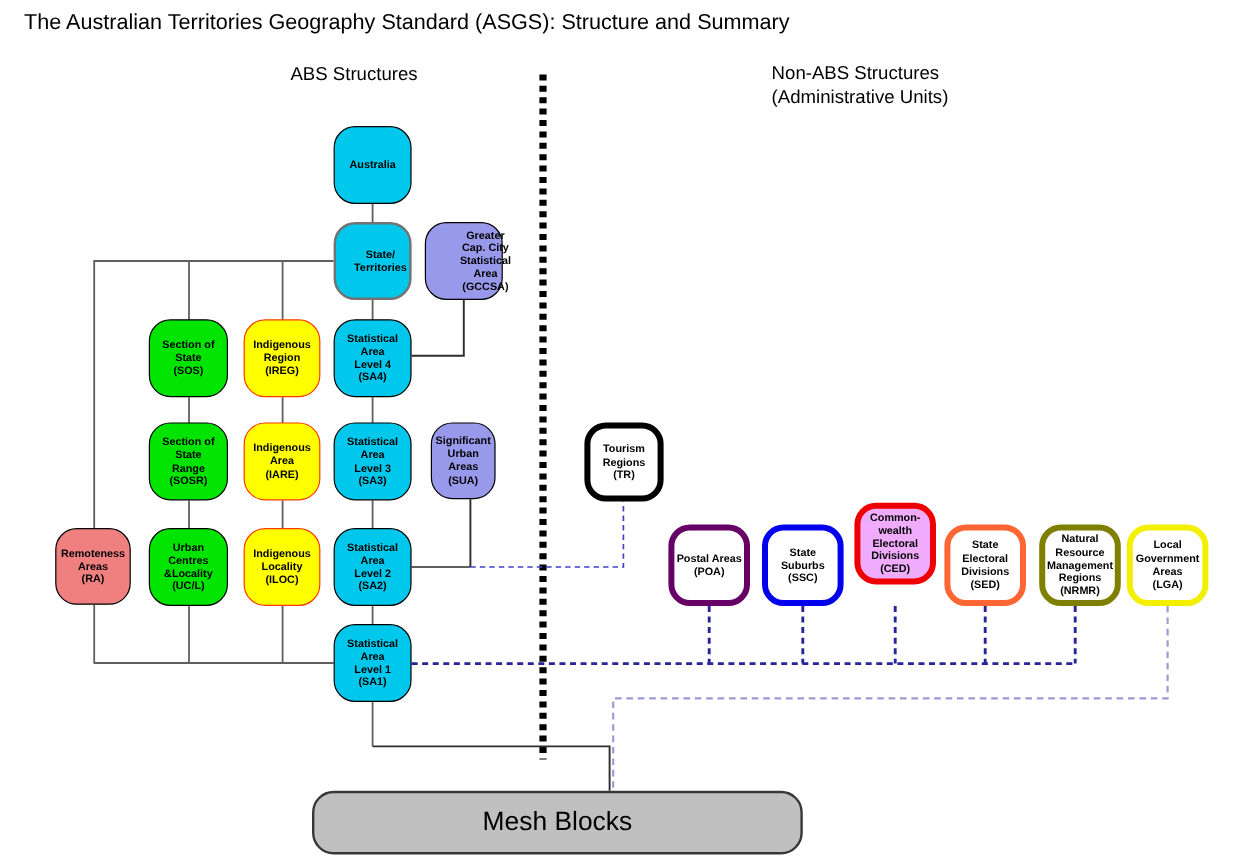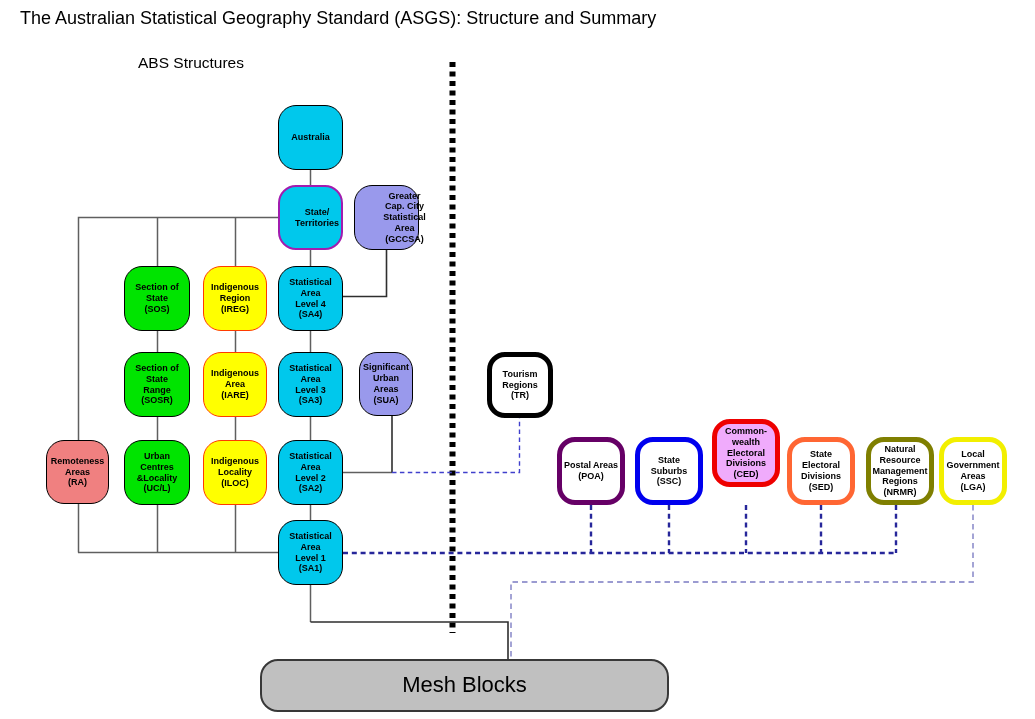--- a/index.html
+++ b/index.html
@@ -21,30 +21,30 @@
   #canvas{
     position:relative;width:1035px;height:719px;background:#fff;overflow:hidden;
     font-family:"Liberation Sans",sans-serif;color:#000;
   }
   #lines{position:absolute;left:0;top:0;}
   .title{
     position:absolute;left:20px;top:8px;font-size:18px;letter-spacing:0px;
     white-space:nowrap;
   }
   .hdr{position:absolute;font-size:15.5px;line-height:20px;white-space:pre-line;}
-  .hdr-abs{left:138px;top:53px;width:200px;text-align:left;}
+  .hdr-abs{left:148px;top:53px;width:200px;text-align:right;}
   .hdr-nonabs{left:643px;top:52px;text-align:left;}
   .node{
     position:absolute;display:flex;align-items:center;justify-content:center;
     text-align:center;font-weight:bold;font-size:9px;line-height:1.2;
     white-space:pre-line;box-sizing:border-box;border-radius:18px;
   }
   
   .n-australia{left:278px;top:105px;width:65px;height:65px;background:var(--cyan);border:1.5px solid #000;}
-  .n-state   {left:278px;top:185px;width:65px;height:65px;background:var(--cyan);border:2px solid #a21caf;padding-left:13px;}
+  .n-state   {left:278px;top:185px;width:65px;height:65px;background:var(--cyan);border:2px solid #737373;padding-left:13px;}
   .n-gccsa   {left:354px;top:185px;width:65px;height:65px;background:var(--peri);border:1.5px solid #000;padding-left:36px;}
   .n-sos     {left:124px;top:266px;width:66px;height:65px;background:var(--green);border:1.5px solid #000;}
   .n-ireg    {left:203px;top:266px;width:64px;height:65px;background:var(--yellow);border:1.5px solid var(--redborder);}
   .n-sa4     {left:278px;top:266px;width:65px;height:65px;background:var(--cyan);border:1.5px solid #000;}
   .n-sosr    {left:124px;top:352px;width:66px;height:65px;background:var(--green);border:1.5px solid #000;}
   .n-iare    {left:203px;top:352px;width:64px;height:65px;background:var(--yellow);border:1.5px solid var(--redborder);}
   .n-sa3     {left:278px;top:352px;width:65px;height:65px;background:var(--cyan);border:1.5px solid #000;}
   .n-sua     {left:359px;top:352px;width:54px;height:64px;background:var(--peri);border:1.5px solid #000;}
   .n-ra      {left:46px; top:440px;width:63px;height:64px;background:var(--salmon);border:1.5px solid #000;}
   .n-ucl     {left:124px;top:440px;width:66px;height:65px;background:var(--green);border:1.5px solid #000;}
@@ -111,22 +111,24 @@
       <line x1="591" y1="505" x2="591" y2="553"></line>
       <line x1="669" y1="505" x2="669" y2="553"></line>
       <line x1="746" y1="505" x2="746" y2="553"></line>
       <line x1="821" y1="505" x2="821" y2="553"></line>
       <line x1="896" y1="505" x2="896" y2="553"></line>
     </g>
 
     <polyline points="973,505 973,582 511,582 511,659" stroke="#9b9bd1" stroke-width="1.8" stroke-dasharray="5.5 4" fill="none"></polyline>
   </svg>
 
-  <div class="title">The Australian Statistical Geography Standard (ASGS): Structure and Summary</div>
+  <div class="title">The Australian Territories Geography Standard (ASGS): Structure and Summary</div>
   <div class="hdr hdr-abs">ABS Structures</div>
+  <div class="hdr hdr-nonabs">Non-ABS Structures
+(Administrative Units)</div>
 
   <div class="node n-australia"><span>Australia</span></div>
   <div class="node n-state"><span>State/
 Territories</span></div>
   <div class="node n-gccsa"><span>Greater
 Cap. City
 Statistical
 Area
 (GCCSA)</span></div>
   <div class="node n-sos"><span>Section of

